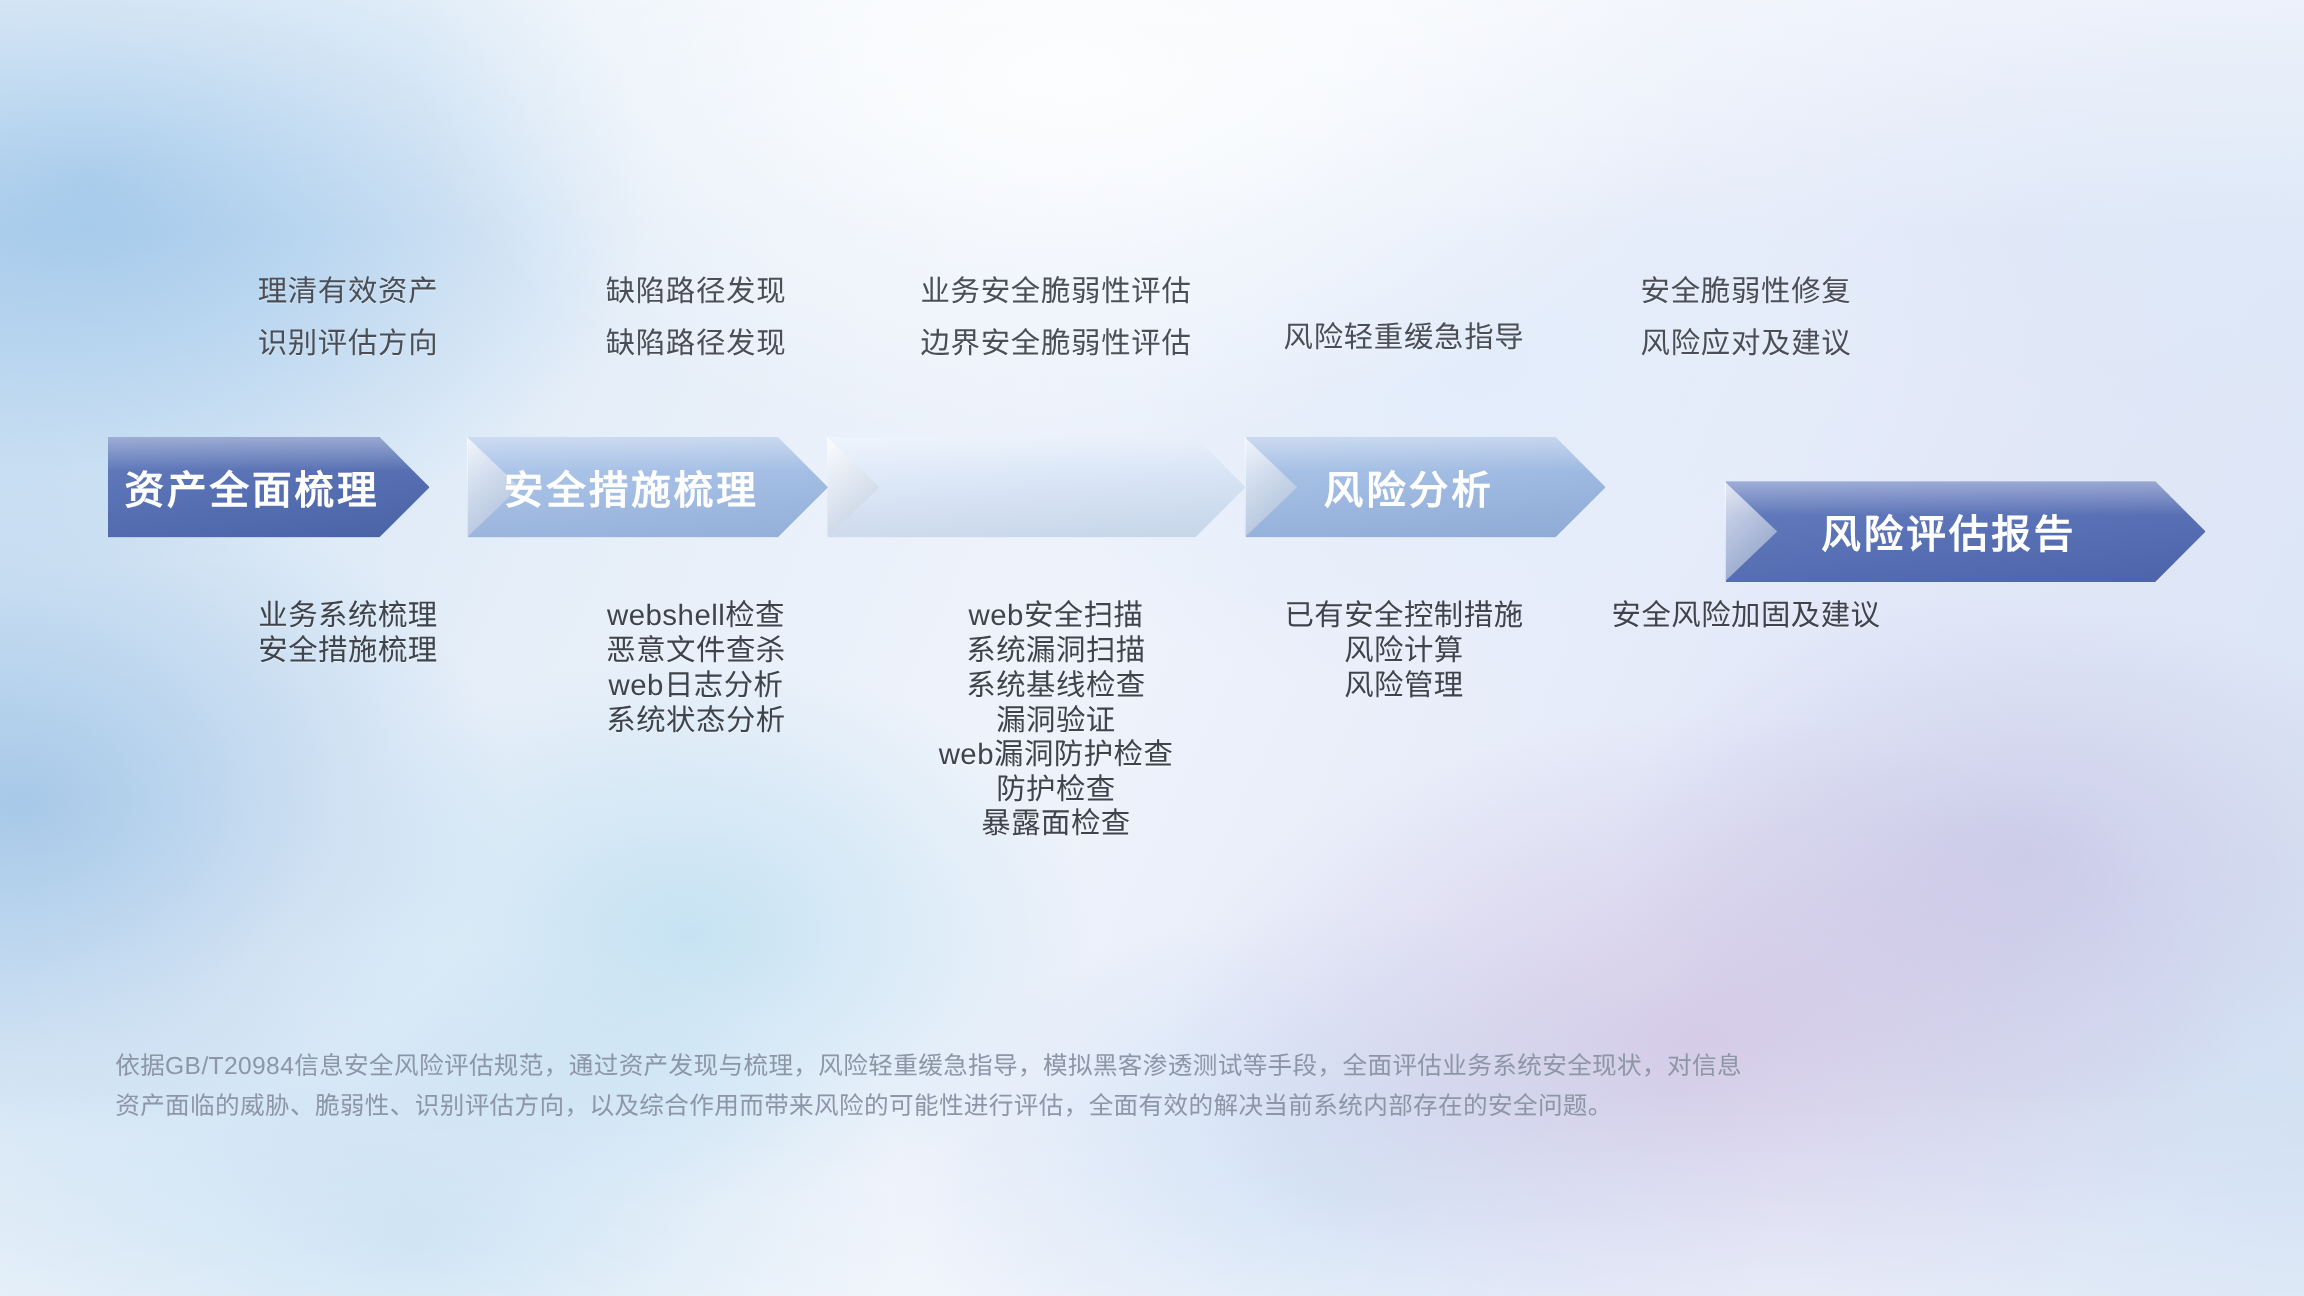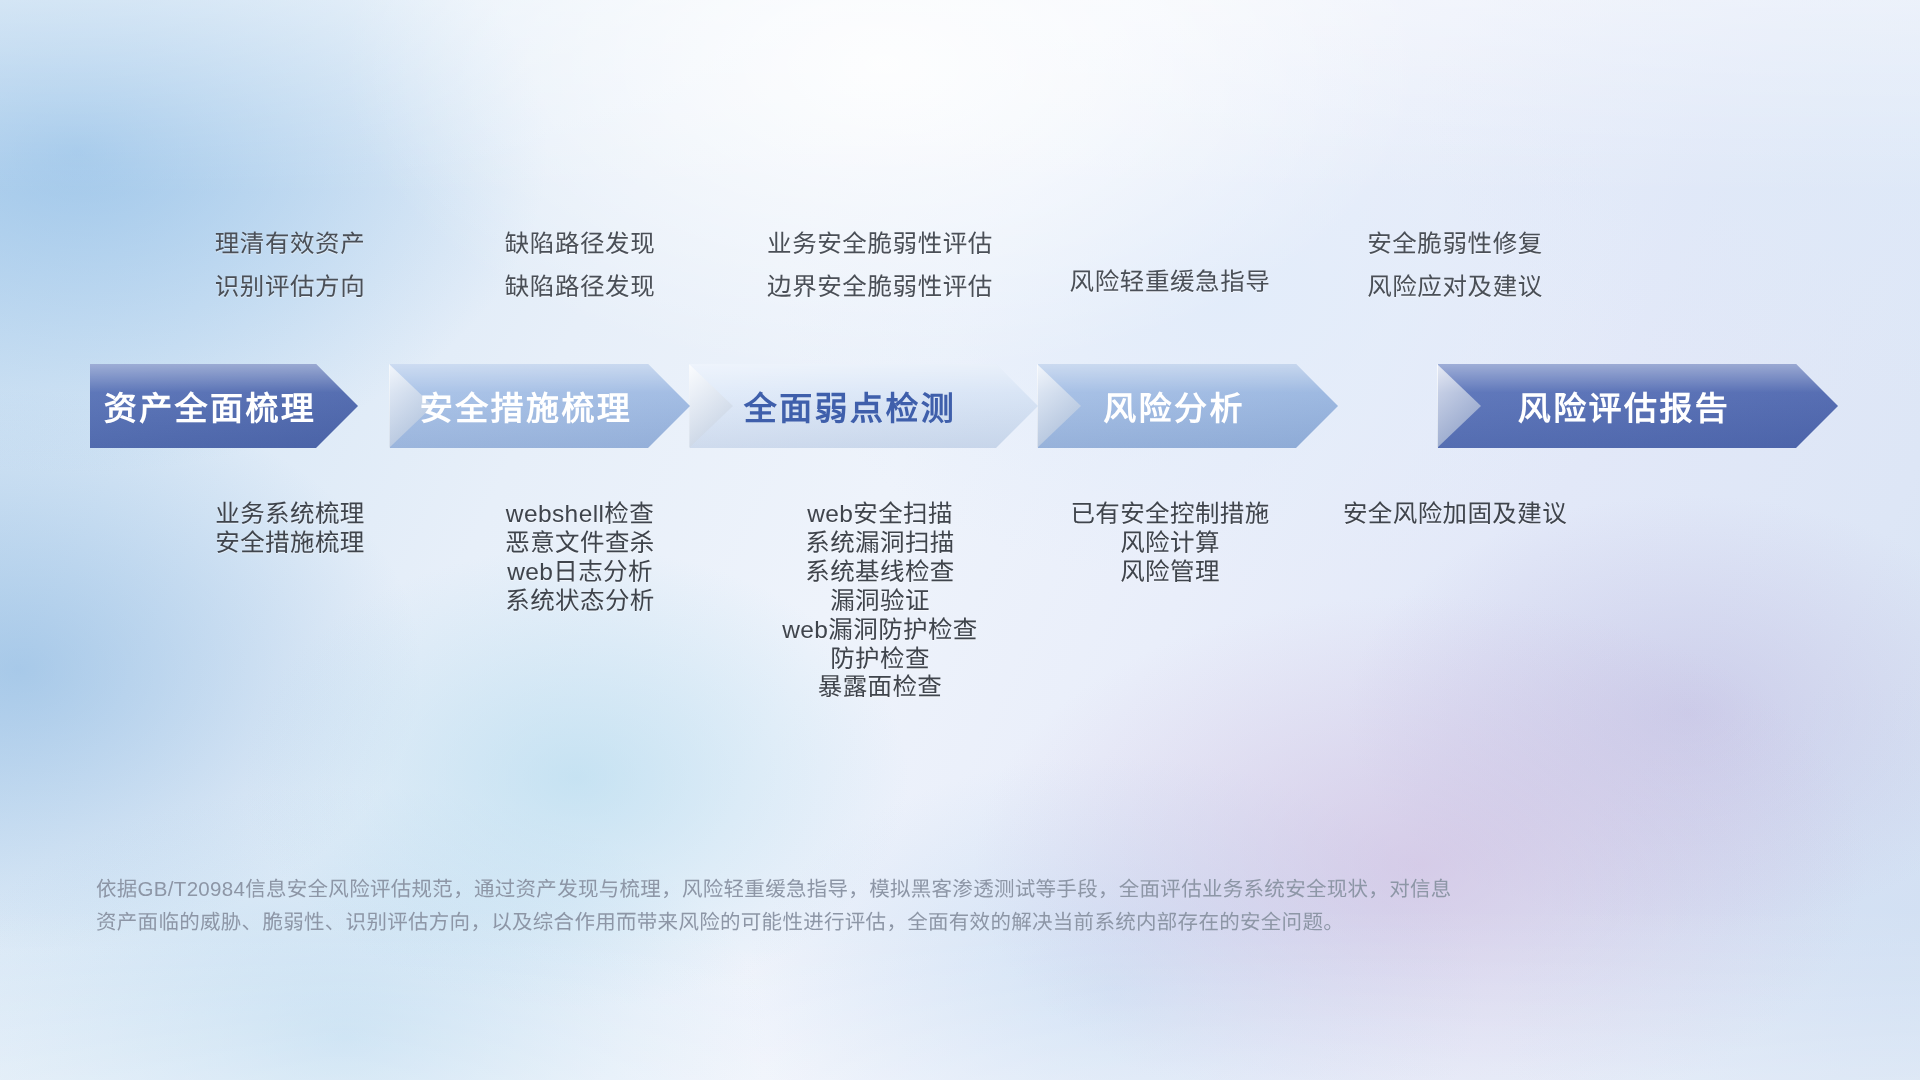--- a/index.html
+++ b/index.html
@@ -245,29 +245,28 @@
         <div class="chev" style="left: 300px; width: 300px; z-index: 9;">
           <div class="chev-shape" style="background: linear-gradient(160deg, rgb(169, 195, 232) 0%, rgb(154, 182, 224) 100%);"></div>
           <div class="chev-edge"></div>
           <div class="chev-notch"></div>
           <div class="chev-label" style="color: rgb(255, 255, 255);">安全措施梳理</div>
         </div>
         <div class="chev" style="left: 600px; width: 348px; z-index: 8;">
           <div class="chev-shape" style="background: linear-gradient(160deg, rgb(226, 236, 250) 0%, rgb(210, 224, 243) 100%);"></div>
           <div class="chev-edge"></div>
           <div class="chev-notch"></div>
-          <div class="chev-label" style="color: rgb(63, 95, 171);">全面弱点检测</div>
         </div>
         <div class="chev" style="left: 948px; width: 300px; z-index: 7;">
           <div class="chev-shape" style="background: linear-gradient(160deg, rgb(166, 192, 230) 0%, rgb(147, 177, 221) 100%);"></div>
           <div class="chev-edge"></div>
           <div class="chev-notch"></div>
           <div class="chev-label" style="color: rgb(255, 255, 255);">风险分析</div>
         </div>
-        <div class="chev" style="left: 1348px; width: 400px; z-index: 6;">
+        <div class="chev" style="left: 1348px; width: 400px; z-index: 6; margin-top: 37px;">
           <div class="chev-shape" style="background: linear-gradient(160deg, rgb(90, 116, 186) 0%, rgb(74, 98, 171) 100%);"></div>
           <div class="chev-edge"></div>
           <div class="chev-notch"></div>
           <div class="chev-label" style="color: rgb(255, 255, 255);">风险评估报告</div>
         </div>
       </div>
     <div class="bottom-notes" id="bottom-notes" style="position: absolute; display: block; height: 1px;">
         <div class="col" style="position: absolute; left: -20px; width: 440px;">
           <div class="bnote-list">
             <div class="bnote-item">业务系统梳理</div>

